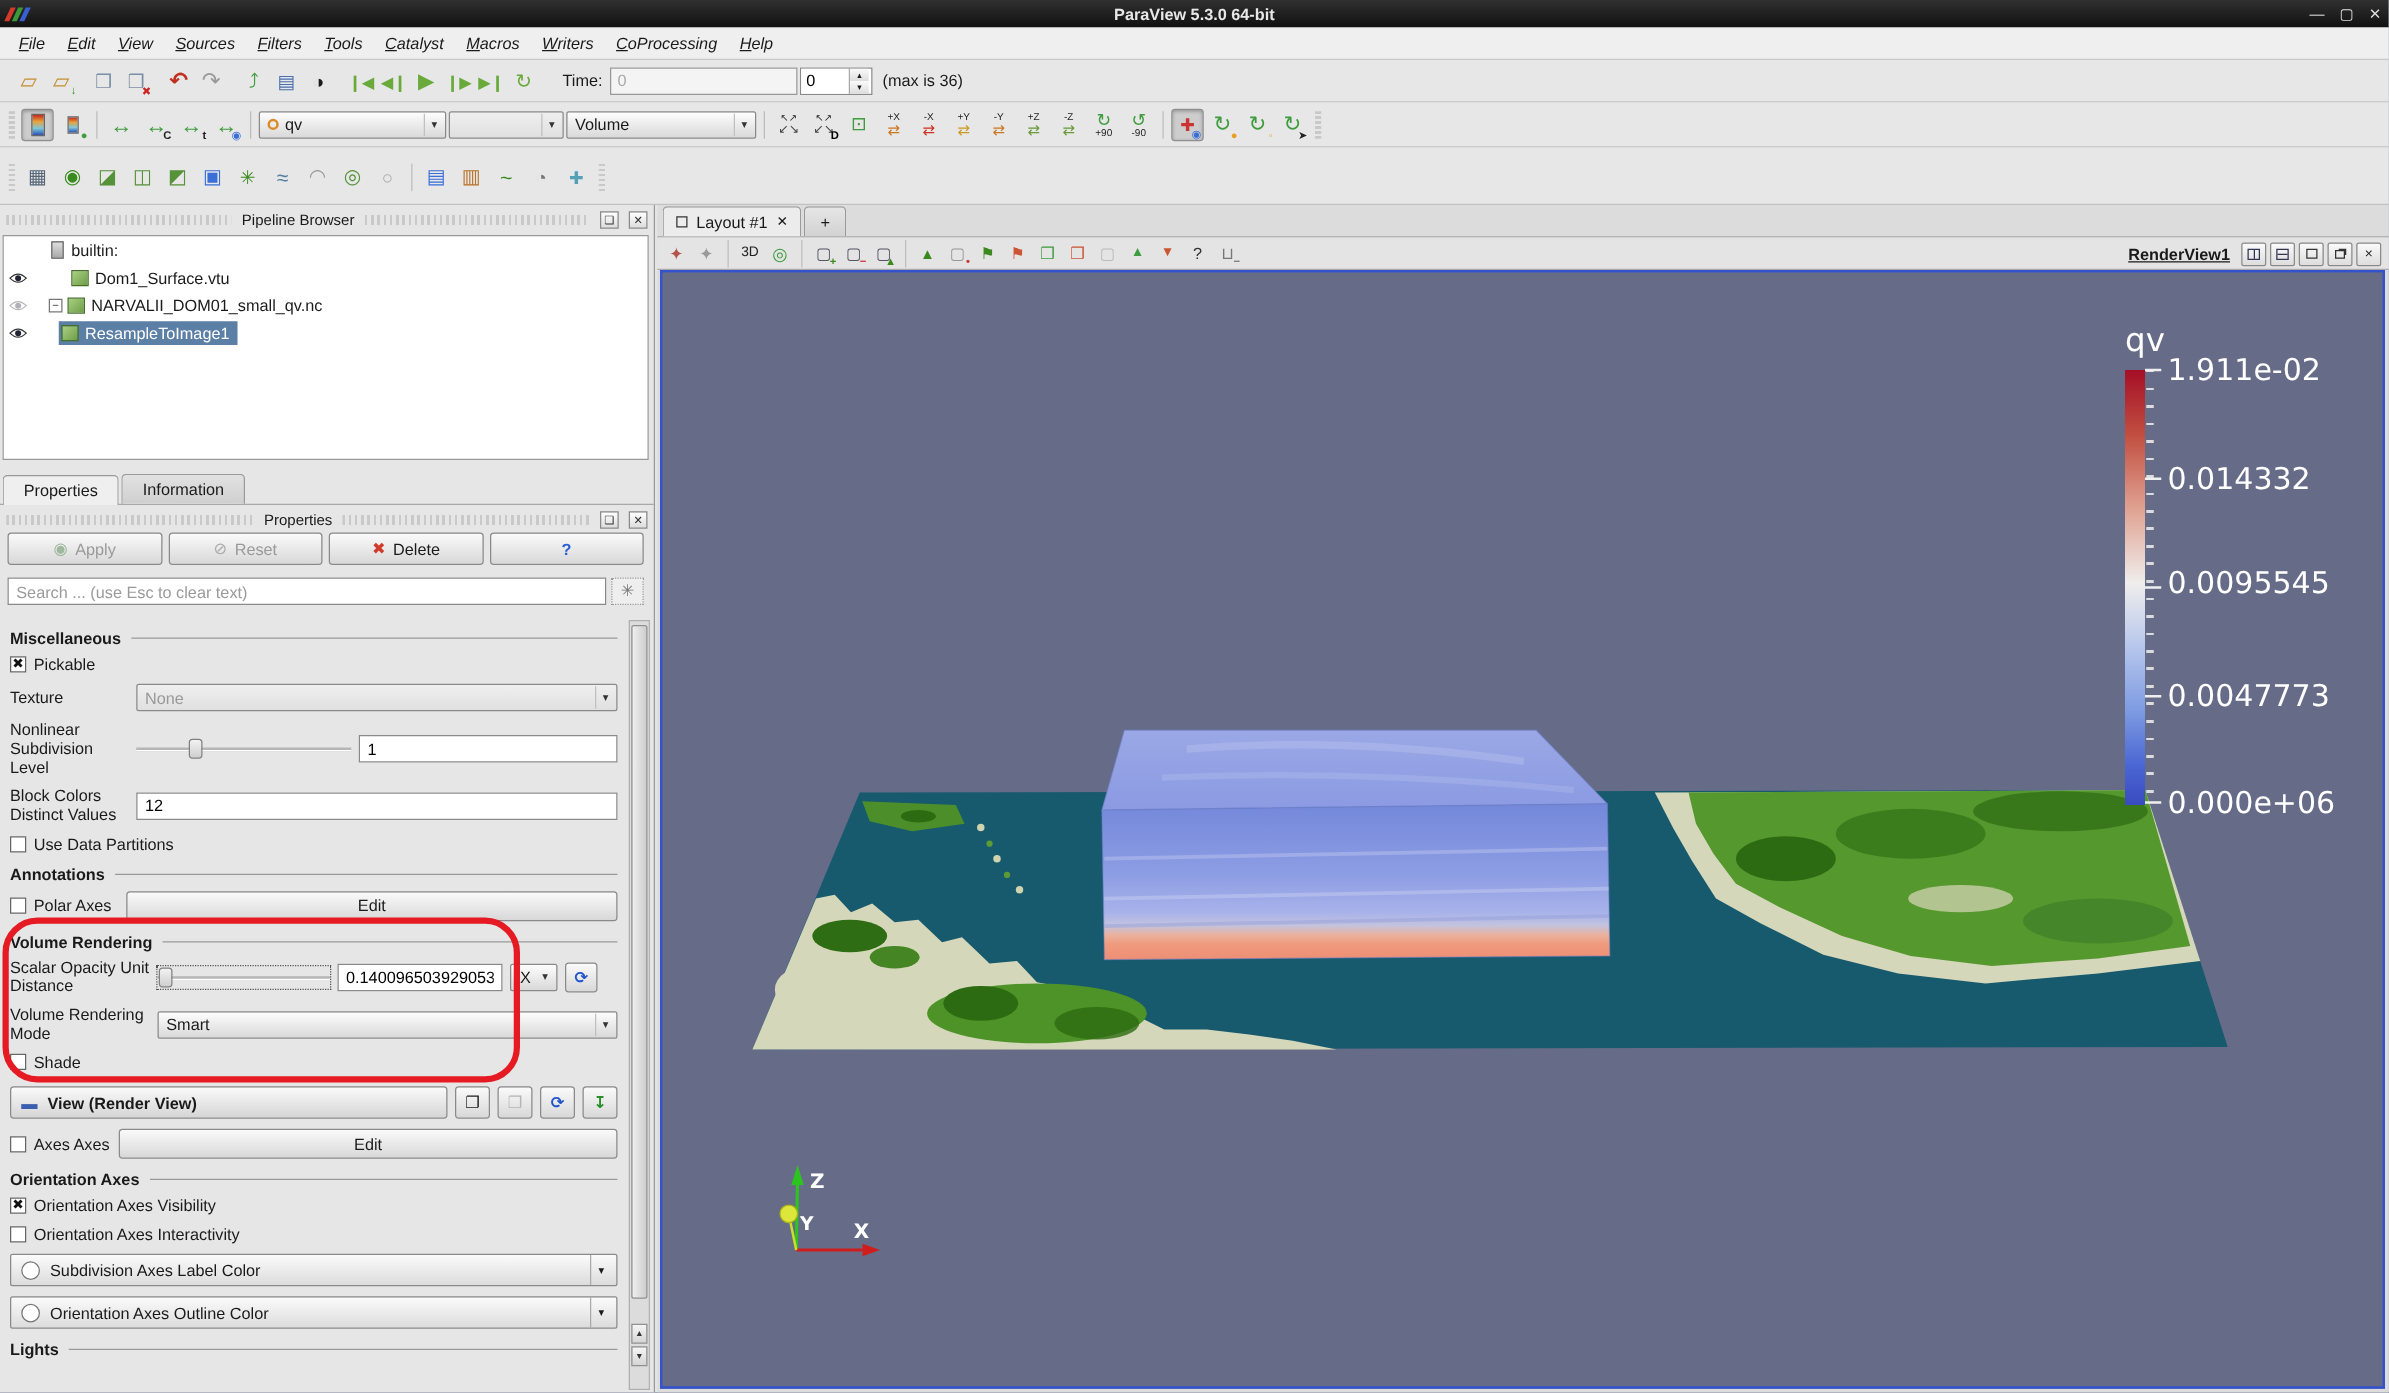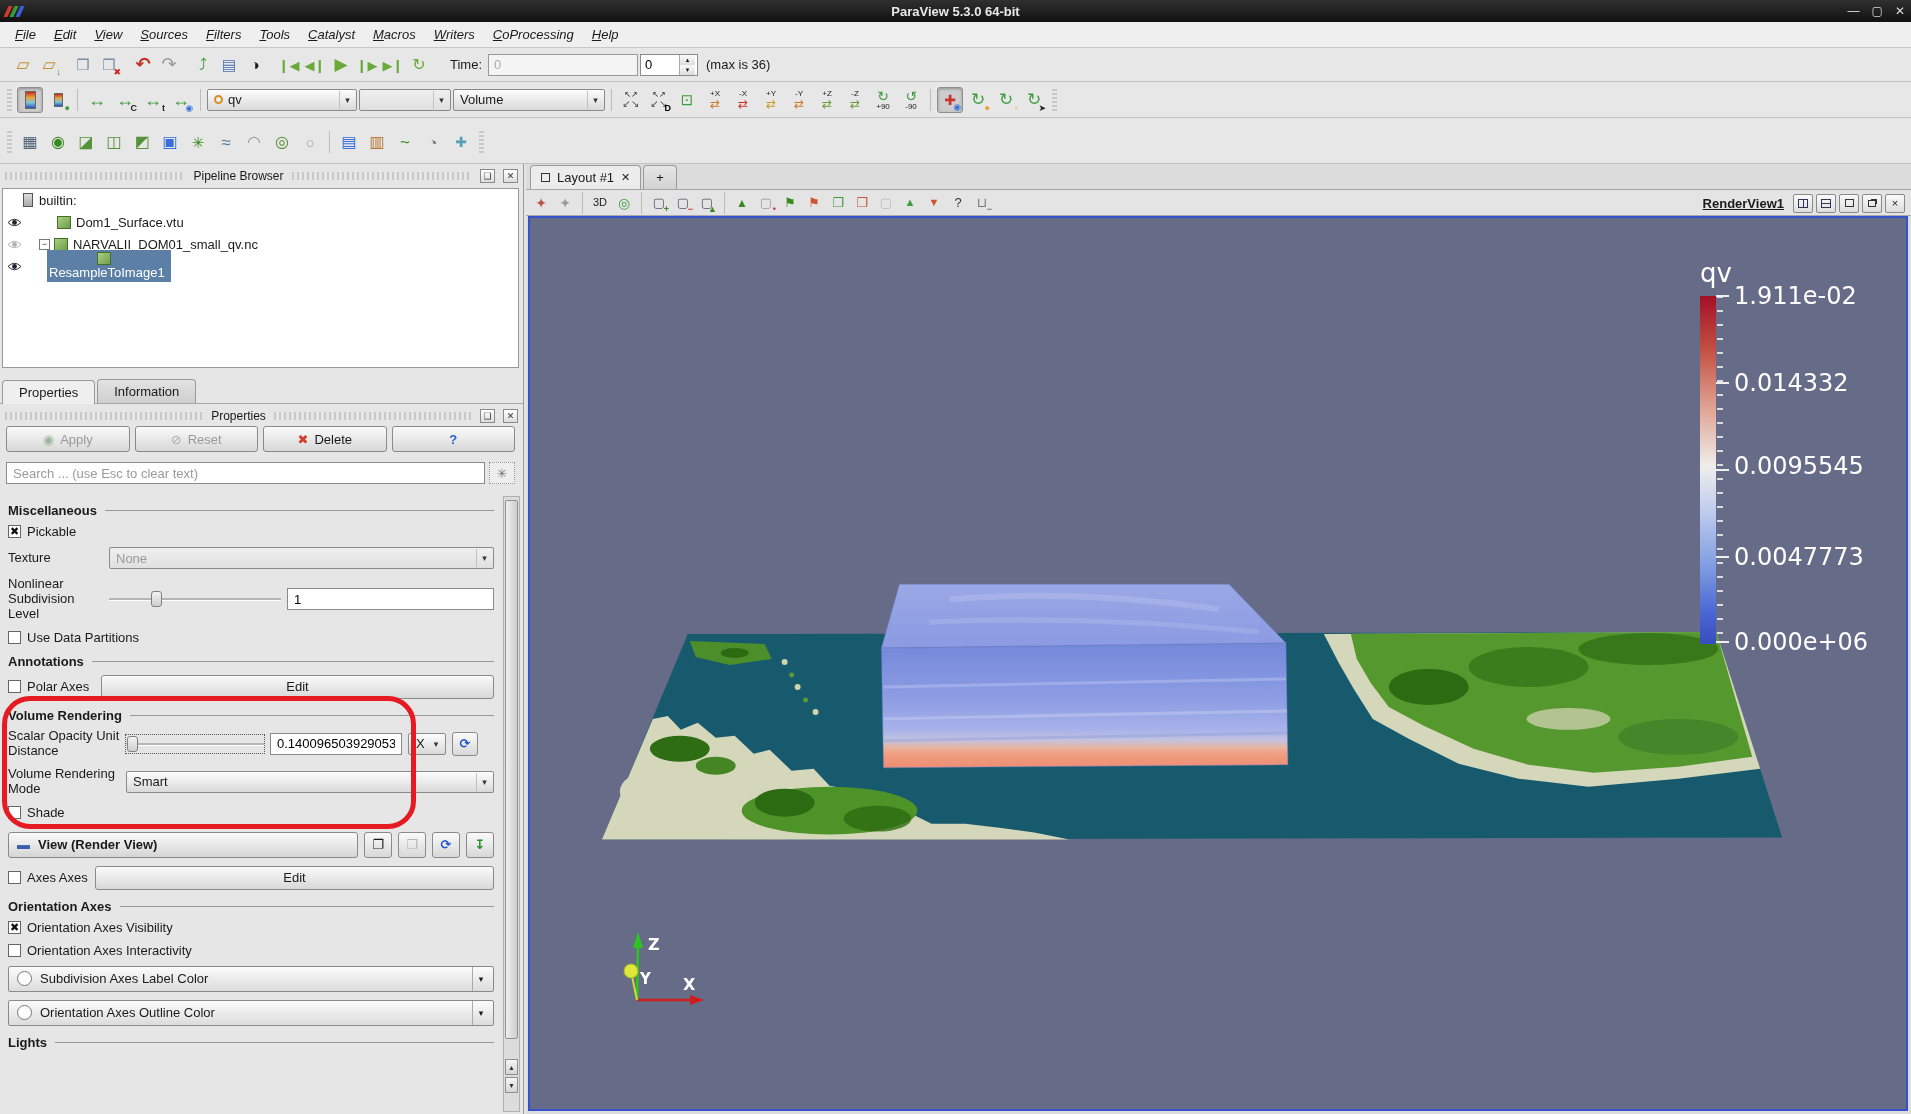--- a/index.html
+++ b/index.html
@@ -67,21 +67,21 @@
   .mini { width:15px; height:14px; border:1px solid #8a8a8a; background:linear-gradient(#fff,#ddd);
           display:flex; align-items:center; justify-content:center; font-size:9px; color:#333; }
 
   #pipetree { position:absolute; left:2px; right:4px; top:24px; height:180px; background:#fff; border:1px solid #999; }
   .prow { display:flex; align-items:center; height:22px; font-size:13px; position:relative; }
   .prow .eye { width:22px; display:flex; justify-content:center; }
   .srvicon { width:10px; height:14px; background:linear-gradient(#ddd,#aaa); border:1px solid #555; margin-right:6px; }
   .cube { width:14px; height:13px; background:linear-gradient(135deg,#a9d083,#6f9e47); border:1px solid #46702a; margin-right:5px; }
   .expander { width:11px; height:11px; border:1px solid #777; background:#fff; font-size:9px; line-height:9px;
               text-align:center; margin-right:4px; color:#333; }
-  .sel { background:#5b7fa5; color:#fff; display:flex; align-items:center; padding:2px 6px 2px 2px;flex-direction:column; }
+  .sel { background:#5b7fa5; color:#fff; display:flex; align-items:center; padding:2px 6px 2px 2px; }
 
   #proptabs { position:absolute; left:0; right:0; top:214px; height:26px; border-bottom:1px solid #a8a8a8;
               display:flex; align-items:flex-end; padding-left:2px; }
   .tab { padding:4px 16px; border:1px solid #9a9a9a; border-bottom:none; border-radius:4px 4px 0 0;
          background:linear-gradient(#e2e2e2,#cfcfcf); font-size:13px; margin-right:2px; }
   .tab.active { background:#efefef; position:relative; top:1px; }
 
   #propbtns { position:absolute; left:6px; right:8px; top:262px; height:26px; display:flex; gap:5px; }
   .btn { flex:1; height:26px; background:linear-gradient(#fafafa,#d8d8d8); border:1px solid #8a8a8a;
          border-radius:3px; display:flex; align-items:center; justify-content:center; gap:6px; font-size:13px; }
@@ -419,21 +419,21 @@
 
   <div class="dockh" style="top:2px">
     <span class="dots"></span>
     <span>Pipeline Browser</span>
     <span class="dots"></span>
     <span class="mini">❏</span>
     <span class="mini">✕</span>
   </div>
 
   <div id="pipetree">
-    <div class="prow" style="padding-left:20px">
+    <div class="prow" style="padding-left:38px">
       <span class="srvicon"></span>
       <span>builtin:</span>
     </div>
     <div class="prow">
       <span class="eye">
         <svg width="15" height="11" viewBox="0 0 15 11">
             <path d="M1,5.5 Q7.5,-1 14,5.5 Q7.5,12 1,5.5 Z" fill="#fff" stroke="#333"></path>
             <circle cx="7.5" cy="5.5" r="2.4" fill="#223"></circle>
           </svg>
       </span>
@@ -524,20 +524,24 @@
 
     <div class="irow">
       <span class="flabel">Nonlinear Subdivision Level</span>
       <span class="slider" style="width:172px">
         <span class="track"></span>
           <span class="handle" style="left:42px"></span>
       </span>
       <input class="field" value="1" style="">
     </div>
 
+    <div class="irow">
+      <span class="flabel">Block Colors Distinct Values</span>
+      <input class="field" value="12" style="">
+    </div>
 
     <div class="irow">
       <span class="cb"></span>
       <span>Use Data Partitions</span>
     </div>
 
     <div class="sec">Annotations</div>
 
     <div class="irow">
       <span class="cb"></span>

